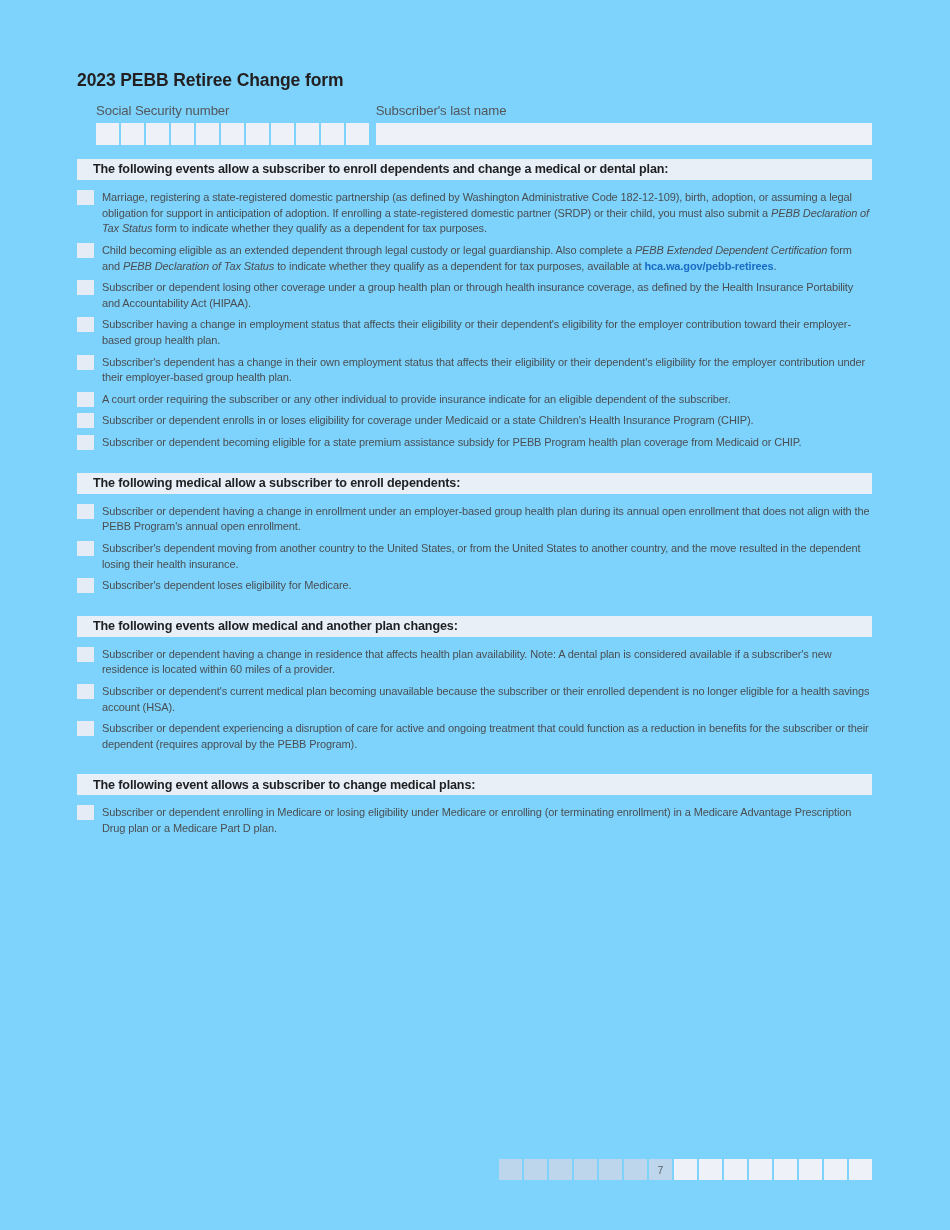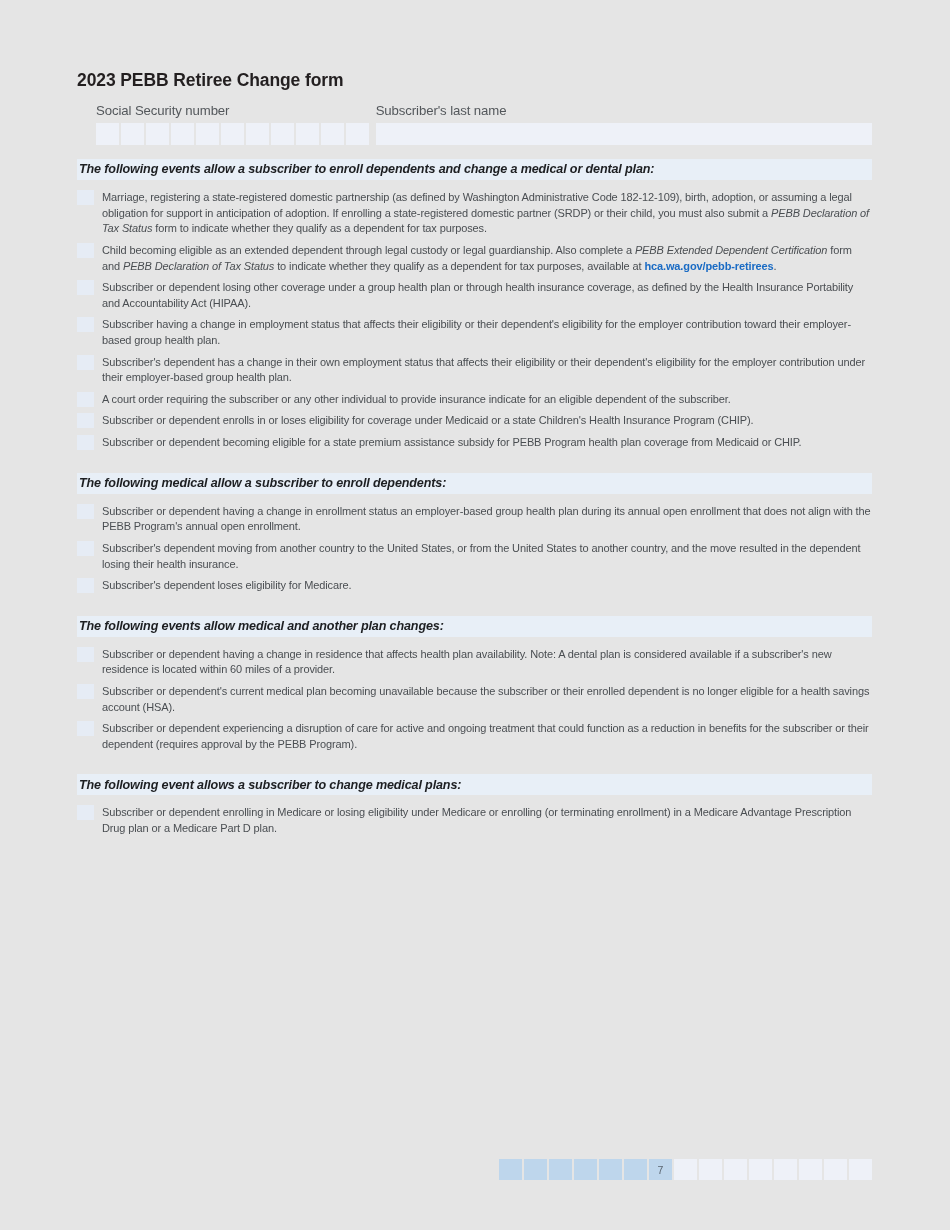--- a/index.html
+++ b/index.html
@@ -13,21 +13,21 @@
     position: relative;
     font-family: "Liberation Sans", sans-serif;
     color: #3f4347;
     overflow: hidden;
   }
   .page {
     position: absolute;
     left: 0; top: 0;
     width: 950px;
     height: 1230px;
-    background: #e5e5e5;
+    background: #7dd3fc;
   }
   .content {
     position: absolute;
     left: 77px;
     top: 70px;
     width: 795px;
   }
 
   
   .doc-title {
@@ -84,24 +84,23 @@
     color: #333;
     padding: 0;
   }
 
   
   .section-band {
     background: #e8eff7;
     height: 21px;
     display: flex;
     align-items: center;
-    padding-left: 2px;
+    padding-left: 16px;
     box-sizing: border-box;
     margin-bottom: 9px;
-    font-style: italic;
   }
   .section-band-text {
     font-size: 12.6px;
     font-weight: bold;
     color: #1d1f22;
     letter-spacing: -0.15px;
     line-height: 1;
   }
   .section-gap { height: 17px; }
 
@@ -225,21 +224,21 @@
             <div class="item-text">Subscriber or dependent becoming eligible for a state premium assistance subsidy for PEBB Program health plan coverage from Medicaid or CHIP.</div>
           </div>
         </div>
         <div class="section-gap"></div>
         <div class="section-band">
           <span class="section-band-text">The following medical allow a subscriber to enroll dependents:</span>
         </div>
         <div class="items">
           <div class="item">
             <div class="item-check" role="checkbox"></div>
-            <div class="item-text">Subscriber or dependent having a change in enrollment status an employer-based group health plan during its annual open enrollment that does not align with the PEBB Program's annual open enrollment.</div>
+            <div class="item-text">Subscriber or dependent having a change in enrollment under an employer-based group health plan during its annual open enrollment that does not align with the PEBB Program's annual open enrollment.</div>
           </div>
           <div class="item">
             <div class="item-check" role="checkbox"></div>
             <div class="item-text">Subscriber's dependent moving from another country to the United States, or from the United States to another country, and the move resulted in the dependent losing their health insurance.</div>
           </div>
           <div class="item">
             <div class="item-check" role="checkbox"></div>
             <div class="item-text">Subscriber's dependent loses eligibility for Medicare.</div>
           </div>
         </div>

